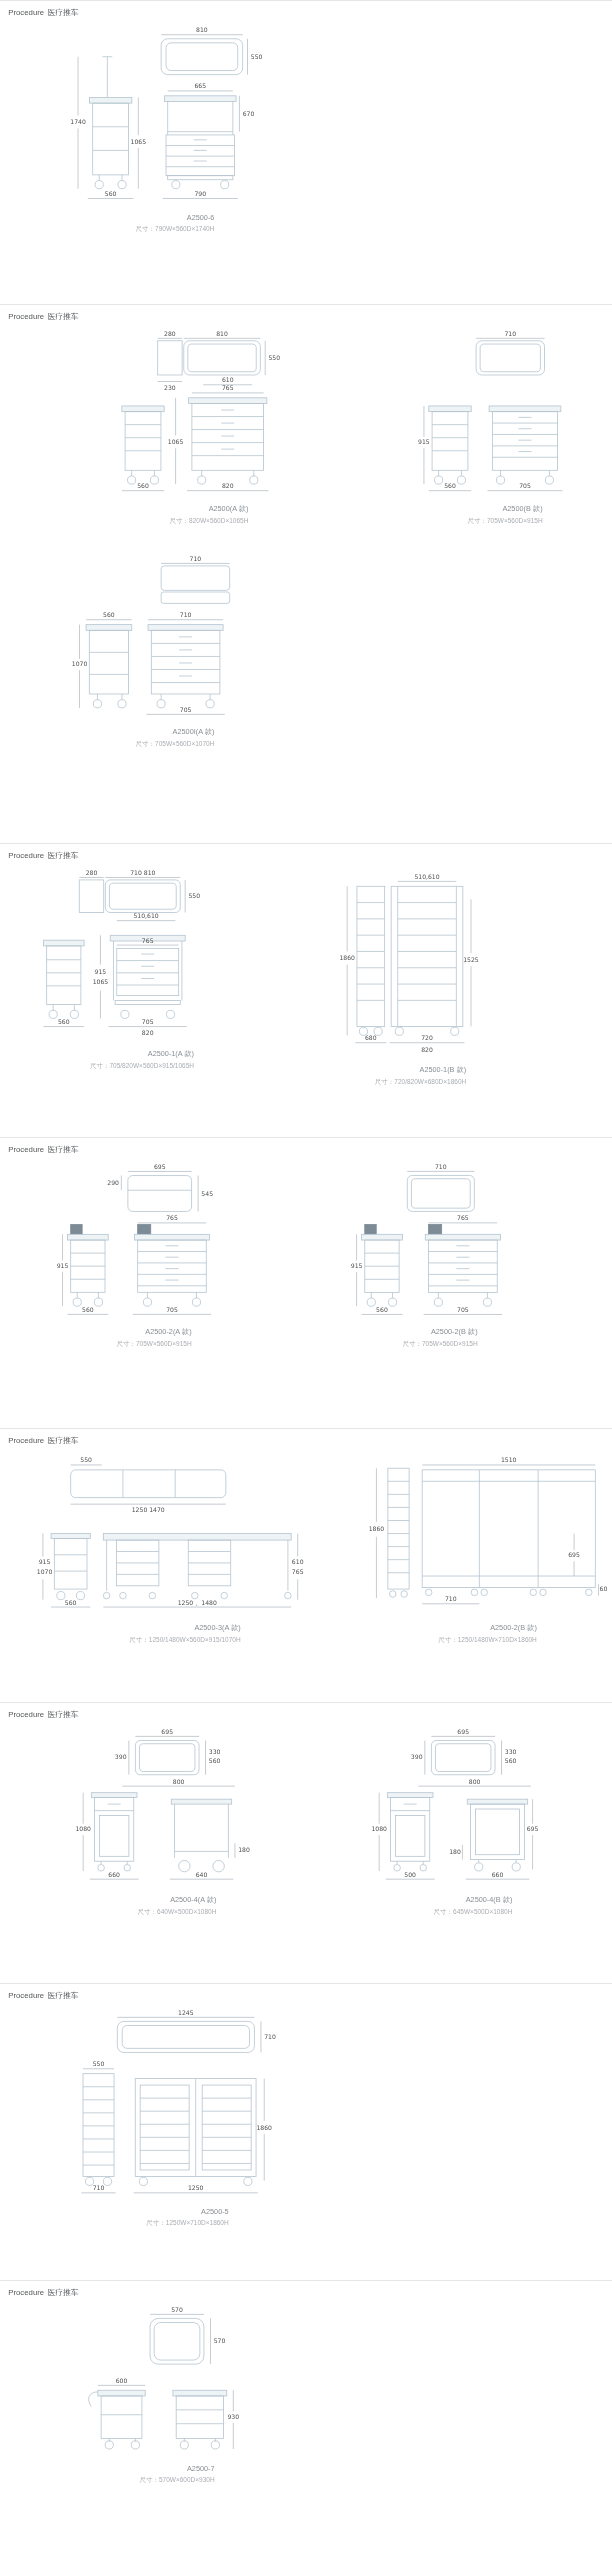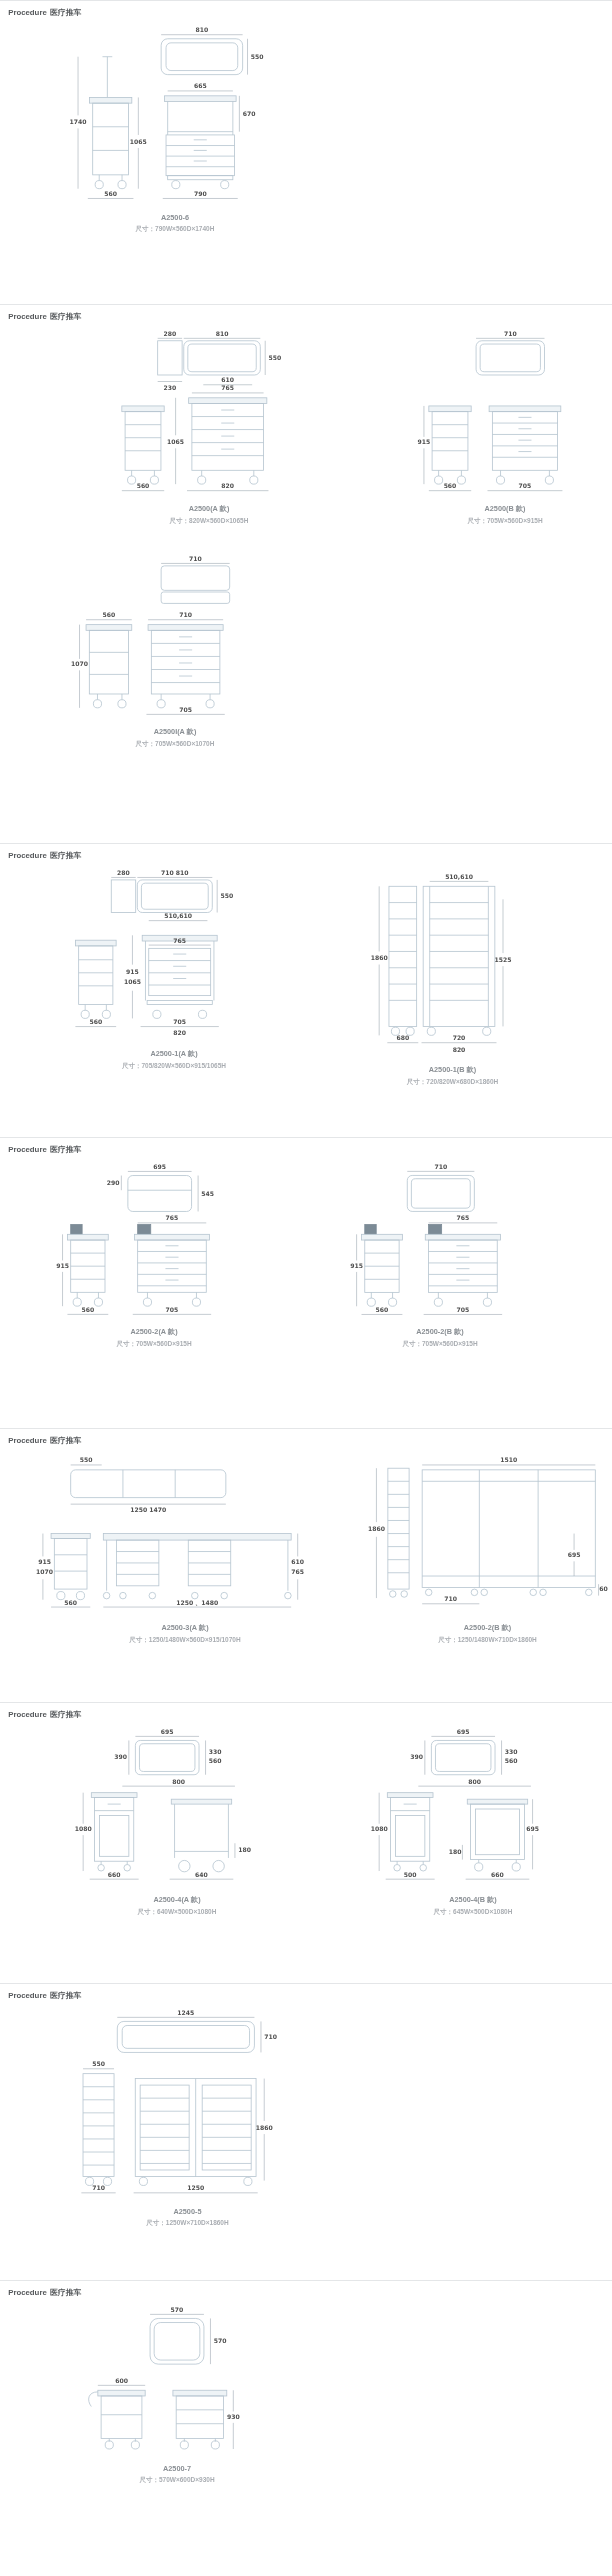--- a/index.html
+++ b/index.html
@@ -1,23 +1,23 @@
 <!DOCTYPE html>
 <html style="font-size:13px"><head>
 <meta charset="utf-8">
 <style>
   html,body{margin:0;padding:0;background:#fff;}
   body{font-family:"Liberation Sans","DejaVu Sans",sans-serif;}
   .page{width:612px;background:#fff;}
-  .sec{border-top:0.8px solid #e4e6e8;box-sizing:border-box;padding-top:4.9px;font-weight:bold;}
+  .sec{border-top:0.8px solid #e4e6e8;box-sizing:border-box;padding-top:4.9px;}
   .sec-header{padding:1.6px 0 0 8.2px;font-size:7.8px;color:#55585b;}
   .sec-header .zh{margin-left:3.3px;}
   .figrow{display:flex;align-items:flex-start;padding-top:8.2px;}
   .fig{margin:0;display:flex;flex-direction:column;align-items:center;}
-  .fig figcaption{margin-top:6.5px;text-align:center;}
+  .fig figcaption{margin-top:6.5px;text-align:right;}
   .model{font-size:7.3px;color:#8a8f94;}
   .size{font-size:6.5px;color:#a9adb2;margin-top:3.3px;}
   svg{display:block;overflow:visible;}
   .o{fill:none;stroke:#b6c5d0;stroke-width:1;}
   .f{fill:#eef3f6;stroke:#b6c5d0;stroke-width:1;}
   .k{fill:#7c8b96;stroke:#7c8b96;}
   .d{stroke:#9aa6af;stroke-width:0.7;}
   .t{font-size:7.5px;fill:#4f4f4f;text-anchor:middle;font-family:"DejaVu Sans",sans-serif;}
   .ts{text-anchor:start;}
 </style>
@@ -255,21 +255,21 @@
           <div class="size">尺寸：705W×560D×1070H</div>
         </figcaption>
       </figure>
     </div>
   </section>
 
   <section class="sec" style="min-height:294px">
     <div class="sec-header">
       <span class="en">Procedure</span><span class="zh">医疗推车</span>
     </div>
-    <div class="figrow" style="padding-left:64px">
+    <div class="figrow" style="padding-left:32px">
       <figure class="fig">
         <svg width="220" height="173" viewBox="0 0 270 212">
           <g>
             <rect class="o" x="58" y="12" width="30" height="40"></rect>
             <rect class="o" x="90" y="12" width="92" height="40" rx="6"></rect>
             <rect class="o" x="95" y="16" width="82" height="32" rx="5"></rect>
           </g>
           <line class="d" x1="58" y1="9" x2="88" y2="9"></line>
           <text class="t" x="73" y="6">280</text>
           <line class="d" x1="90" y1="9" x2="182" y2="9"></line>

